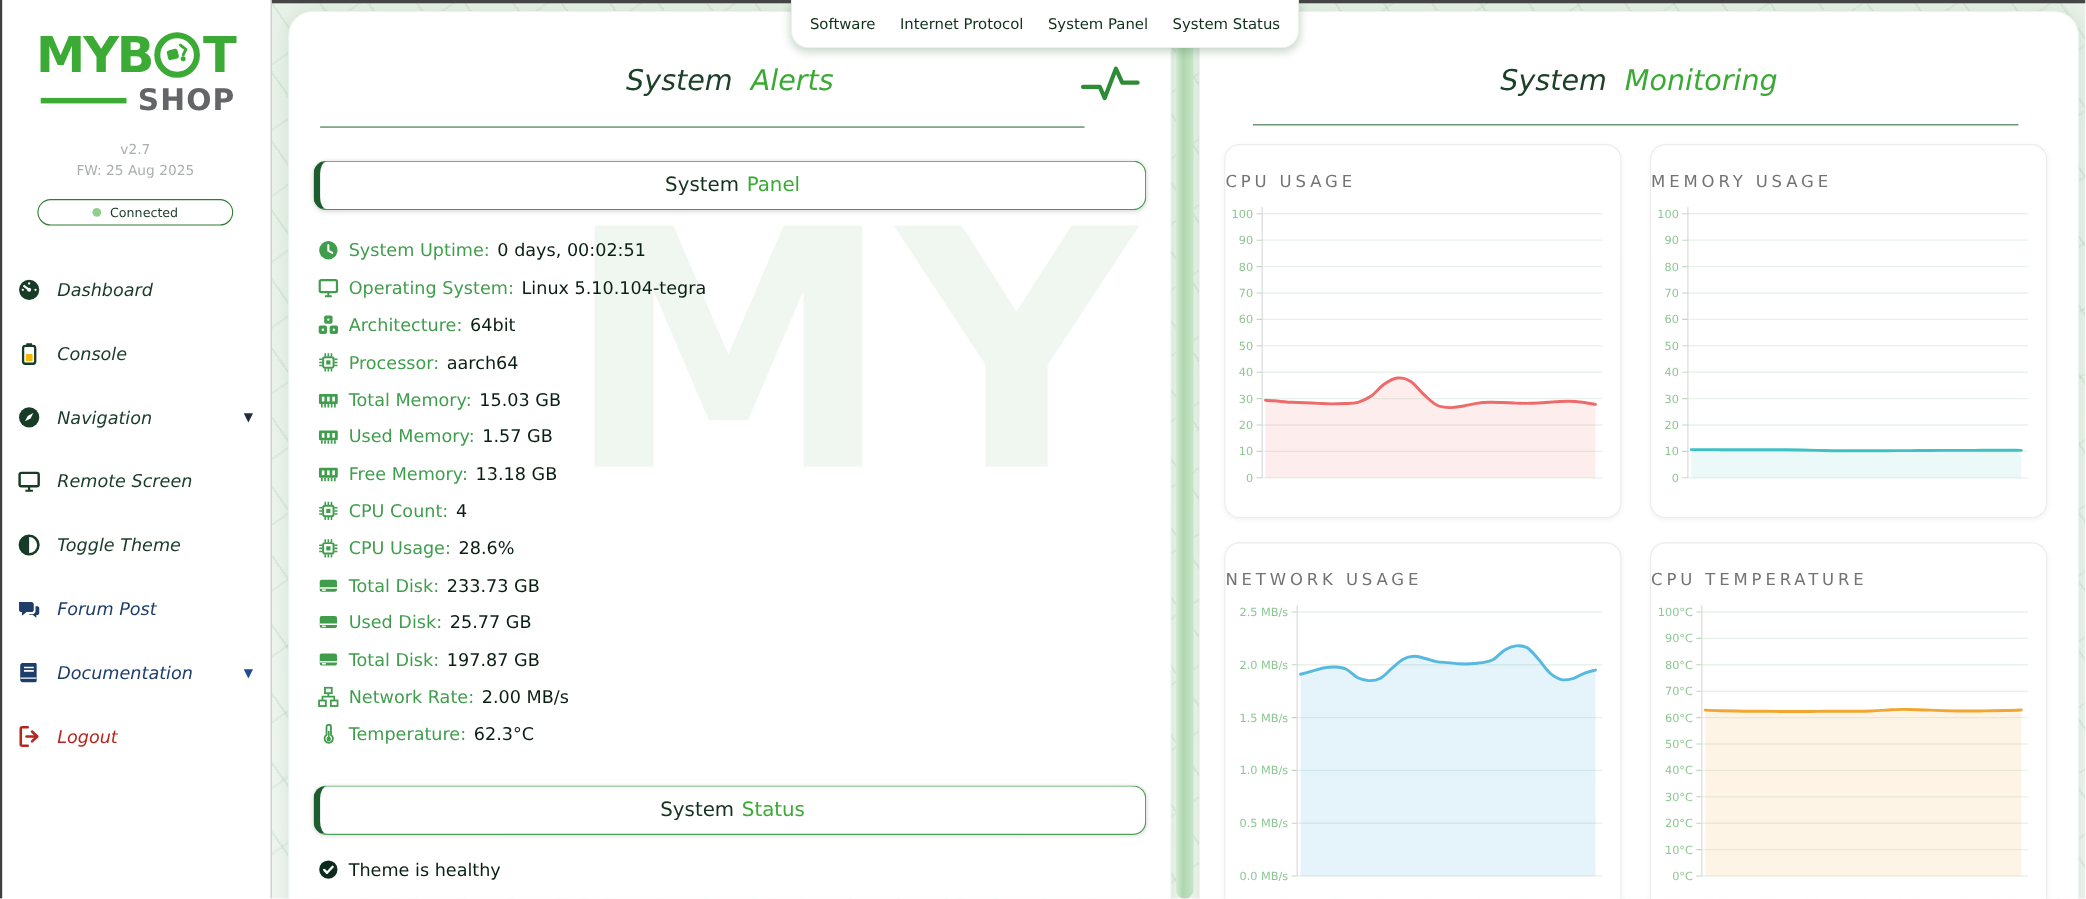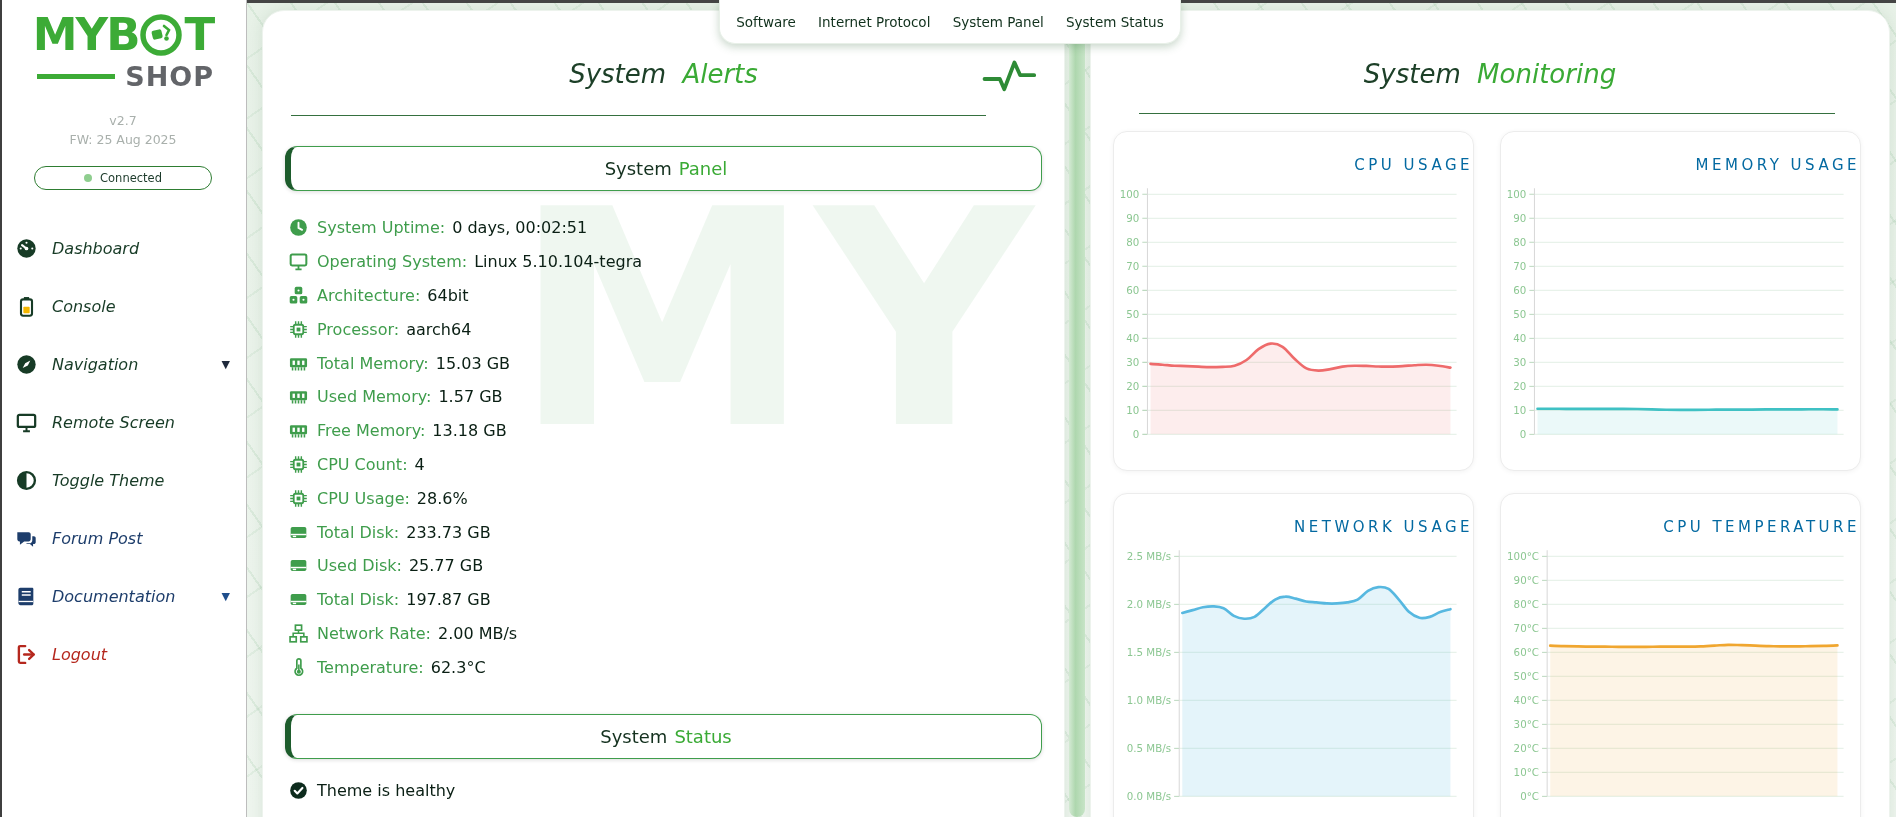--- a/index.html
+++ b/index.html
@@ -15,21 +15,21 @@
     position:absolute; left:247px; top:0; right:0; bottom:0;
     background:
       repeating-linear-gradient(55deg, transparent 0 34px, rgba(130,185,140,.16) 34px 36px),
       repeating-linear-gradient(-35deg, transparent 0 47px, rgba(130,185,140,.12) 47px 49px),
       linear-gradient(180deg,#e7f1e7,#eef5ee);
   }
 
   
   .sidebar { position:absolute; left:0; top:0; width:247px; height:100%; background:#fff;
              border-right:1px solid #bdbdbd; z-index:10; }
-  .logo-wrap { margin:12px auto 0; width:210px; }
+  .logo-wrap { margin:27px auto 0; width:210px; }
   .logo-top { display:flex; align-items:center; justify-content:center; font-weight:bold;
               font-size:45px; letter-spacing:-2px; color:#3cab36; line-height:1; }
   .logo-top svg { margin:0 1px; }
   .logo-bottom { display:flex; align-items:center; justify-content:flex-end; margin-top:4px; padding-right:14px; }
   .logo-dash { width:78px; height:5px; background:#3cab36; margin-right:10px; }
   .logo-shop { font-weight:bold; font-size:27px; letter-spacing:1px; color:#636569; }
   .version-block { text-align:center; margin-top:19px; color:#a9b0ac; font-size:12.5px; line-height:1.55; }
   .connected-pill { margin:16px auto 0; width:178px; height:24px; border:1px solid #2e7d32; border-radius:999px;
                     display:flex; align-items:center; justify-content:center; gap:8px; cursor:pointer; background:#fff; }
   .connected-dot { width:8px; height:8px; border-radius:50%; background:#8fce8f; }
@@ -88,21 +88,21 @@
 
   
   .divider-strip { position:absolute; left:1069px; top:0; width:16px; height:100%; z-index:6;
                    background:linear-gradient(90deg,#d4ead4,#aed7ae 40%,#c7e4c7); border-radius:8px; }
 
   
   .charts-grid { position:absolute; left:22px; top:120px; right:28px; display:grid;
                  grid-template-columns:1fr 1fr; column-gap:26px; row-gap:22px; z-index:1; }
   .chart-card { height:340px; background:#fff; border:1px solid #ececec; border-radius:14px;
                 box-shadow:0 1px 5px rgba(0,0,0,.05); overflow:hidden; }
-  .chart-title { text-align:right; margin-top:24px; font-size:15px; letter-spacing:3.5px; color:#0369a1; }
+  .chart-title { text-align:left; margin-top:24px; font-size:15px; letter-spacing:3.5px; color:#737373; }
   .chart-card svg { display:block; width:100%; margin-top:6px; }
 </style>
 </head>
 <body>
 
 <div id="app">
   <div class="bg-circuit"></div>
   <div class="edge-top"></div>
   <div class="edge-left"></div>
 

